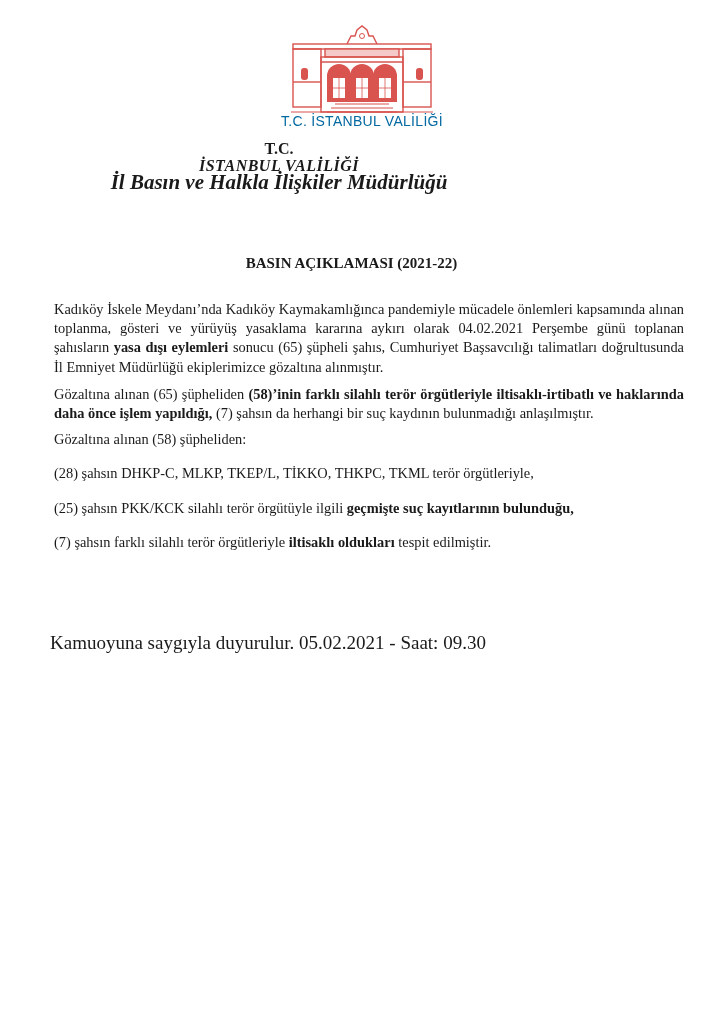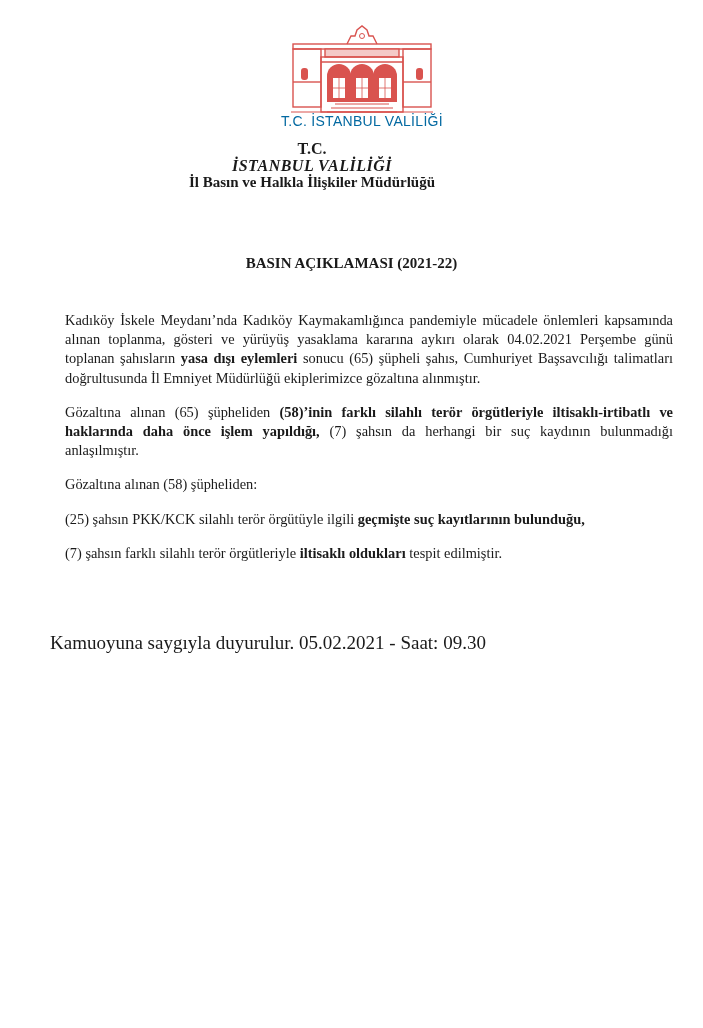--- a/index.html
+++ b/index.html
@@ -7,30 +7,30 @@
     width: 703px; height: 1028px; position: relative; overflow: hidden;
     font-family: "Liberation Serif", "DejaVu Serif", serif;
     color: #1a1a1a;
   }
   .logo { position: absolute; left: 285px; top: 22px; width: 154px; height: 110px; }
   .logo-text {
     position: absolute; left: 270px; top: 113px; width: 184px; text-align: center;
     font-family: "Liberation Sans", "DejaVu Sans", sans-serif;
     font-size: 14px; letter-spacing: 0.3px; color: #0369a1;
   }
-  .header { position: absolute; left: 0; top: 140px; width: 558px; text-align: center; font-weight: bold; padding-left: 33px; }
+  .header { position: absolute; left: 0; top: 140px; width: 558px; text-align: center; font-weight: bold; }
   .header .l1 { font-size: 16px; line-height: 17px; }
   .header .l2 { font-size: 16px; line-height: 17px; letter-spacing: 0.5px; font-style: italic; }
-  .header .l3 { font-size: 15px; line-height: 17px; }
+  .header .l3 { font-size: 21px; line-height: 17px; font-style: italic; }
   .title {
     position: absolute; left: 0; top: 255px; width: 703px; text-align: center;
     font-weight: bold; font-size: 15px;
   }
   .content { position: absolute; left: 50px; top: 296px; width: 638px; font-size: 14.4px; line-height: 19.2px; }
-  .content p { margin: 15px; text-align: justify; }
+  .content p { margin: 4px; text-align: justify; }
   .p1 { }
   .p2 { margin-top: 8px !important; }
   .p3 { margin-top: 7px !important; }
   .list-item { margin-top: 15px !important; text-align: left !important; }
   .closing { position: absolute; left: 50px; top: 632px; font-size: 19px; }
   b { font-weight: bold; }
 </style>
 </head>
 <body>
 
@@ -94,20 +94,23 @@
 <div class="content">
   <p class="p1">
     <span>Kadıköy İskele Meydanı’nda Kadıköy Kaymakamlığınca pandemiyle mücadele önlemleri kapsamında alınan toplanma, gösteri ve yürüyüş yasaklama kararına aykırı olarak 04.02.2021 Perşembe günü toplanan şahısların </span><b>yasa dışı eylemleri</b><span> sonucu (65) şüpheli şahıs, Cumhuriyet Başsavcılığı talimatları doğrultusunda İl Emniyet Müdürlüğü ekiplerimizce gözaltına alınmıştır.</span>
   </p>
   <p class="p2">
     <span>Gözaltına alınan (65) şüpheliden </span><b>(58)’inin farklı silahlı terör örgütleriyle iltisaklı-irtibatlı ve haklarında daha önce işlem yapıldığı,</b><span> (7) şahsın da herhangi bir suç kaydının bulunmadığı anlaşılmıştır.</span>
   </p>
   <p class="p3">Gözaltına alınan (58) şüpheliden:</p>
 
   <p class="list-item">
+    <span>(28) şahsın DHKP-C, MLKP, TKEP/L, TİKKO, THKPC, TKML terör örgütleriyle,</span><b></b><span></span>
+  </p>
+  <p class="list-item">
     <span>(25) şahsın PKK/KCK silahlı terör örgütüyle ilgili </span><b>geçmişte suç kayıtlarının bulunduğu,</b><span></span>
   </p>
   <p class="list-item">
     <span>(7) şahsın farklı silahlı terör örgütleriyle </span><b>iltisaklı oldukları</b><span> tespit edilmiştir.</span>
   </p>
 </div>
 
 <div class="closing">Kamuoyuna saygıyla duyurulur. 05.02.2021 - Saat: 09.30</div>
 
 </body></html>

